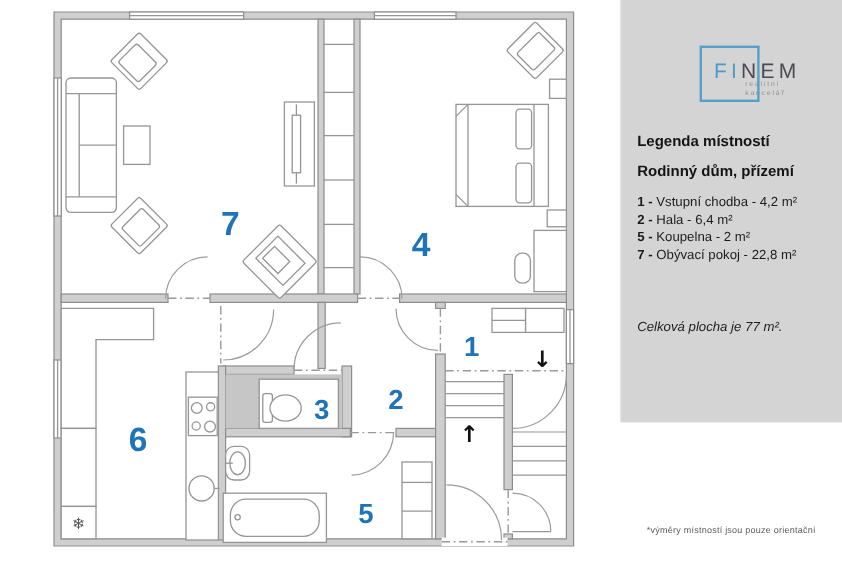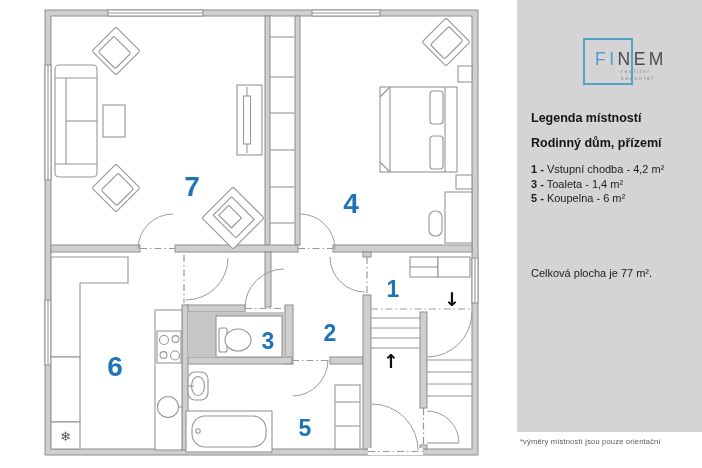--- a/index.html
+++ b/index.html
@@ -15,36 +15,36 @@
   .dd{fill:none;stroke:#9a9a9a;stroke-width:1.2;stroke-dasharray:7 3 1.5 3;}
   .tread{stroke:#969696;stroke-width:1;}
   .shaft{fill:#c6c6c6;}
   .roomnum{font-family:"Liberation Sans",sans-serif;font-weight:bold;font-size:23px;
            fill:#1f74b8;text-anchor:middle;}
   .roomnum.big{font-size:28px;}
   .arrow{font-family:"DejaVu Sans",sans-serif;font-weight:bold;font-size:19px;
          fill:#111;text-anchor:middle;}
   .snow{font-family:"DejaVu Sans",sans-serif;font-size:13px;fill:#555;text-anchor:middle;}
   
-  #sidebar{position:absolute;left:517px;top:0;width:185px;height:432px;background:#d4d4d4;}
+  #sidebar{position:absolute;left:517px;top:0;width:185px;height:352px;background:#d4d4d4;}
   #logo-square{position:absolute;left:66px;top:38px;width:46px;height:43px;
                border:2px solid #55a0c9;}
   #logo-text{position:absolute;left:78px;top:49px;font-size:17.5px;letter-spacing:3.5px;
              color:#4b4b52;font-weight:400;}
   #logo-text .fi{color:#4f9cc9;}
   #logo-tagline{position:absolute;left:104px;top:68px;font-size:5.5px;letter-spacing:1.6px;
                 color:#8f8f8f;line-height:6.8px;}
   .legend-h{position:absolute;left:14px;font-size:12.5px;font-weight:bold;color:#141414;}
   #legend-title{top:111px;}
   #legend-subtitle{top:136px;}
   #legend-list{position:absolute;left:14px;top:162px;font-size:11px;line-height:14.6px;
                color:#1c1c1c;}
   #legend-list .b{font-weight:bold;}
-  #total-area{position:absolute;left:14px;top:267px;font-size:11px;color:#1c1c1c;}
-  #footnote{position:absolute;left:3px;top:437px;font-size:7.5px;color:#5a5a5a;
+  #total-area{position:absolute;left:14px;top:267px;font-size:11px;color:#1c1c1c;font-style:italic;}
+  #footnote{position:absolute;left:22px;top:437px;font-size:7.5px;color:#5a5a5a;
             letter-spacing:0.2px;text-align:center;}
 </style>
 </head>
 <body>
 
 <div id="stage">
 
   <div id="planwrap">
   <svg width="520" height="468" viewBox="0 0 520 468">
 
@@ -266,22 +266,23 @@
         <div>realitní</div>
         <div>kancelář</div>
       </div>
     </div>
 
     <div class="legend-h" id="legend-subtitle">Rodinný dům, přízemí</div>
     <div class="legend-h" id="legend-title">Legenda místností</div>
 
     <div id="legend-list">
       <div><span class="b">1 -</span> <span>Vstupní chodba - 4,2 m²</span></div>
-      <div><span class="b">3 -</span> <span>Toaleta - 1,4 m²</span></div>
-      <div><span class="b">5 -</span> <span>Koupelna - 6 m²</span></div>
+      <div><span class="b">2 -</span> <span>Hala - 6,4 m²</span></div>
+      <div><span class="b">5 -</span> <span>Koupelna - 2 m²</span></div>
+      <div><span class="b">7 -</span> <span>Obývací pokoj - 22,8 m²</span></div>
     </div>
 
     <div id="total-area">Celková plocha je 77 m².</div>
 
     <div id="footnote">*výměry místností jsou pouze orientační</div>
   </div>
 
 </div>
 
 </body></html>

